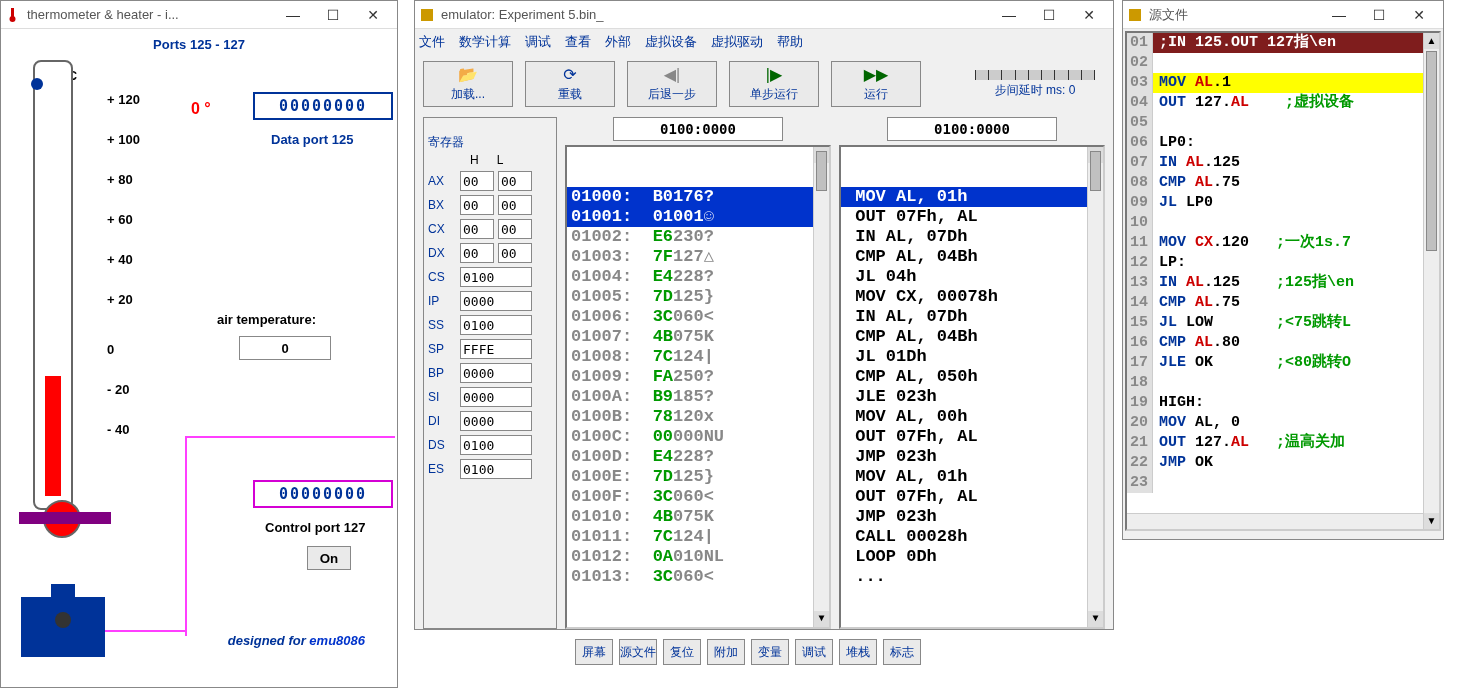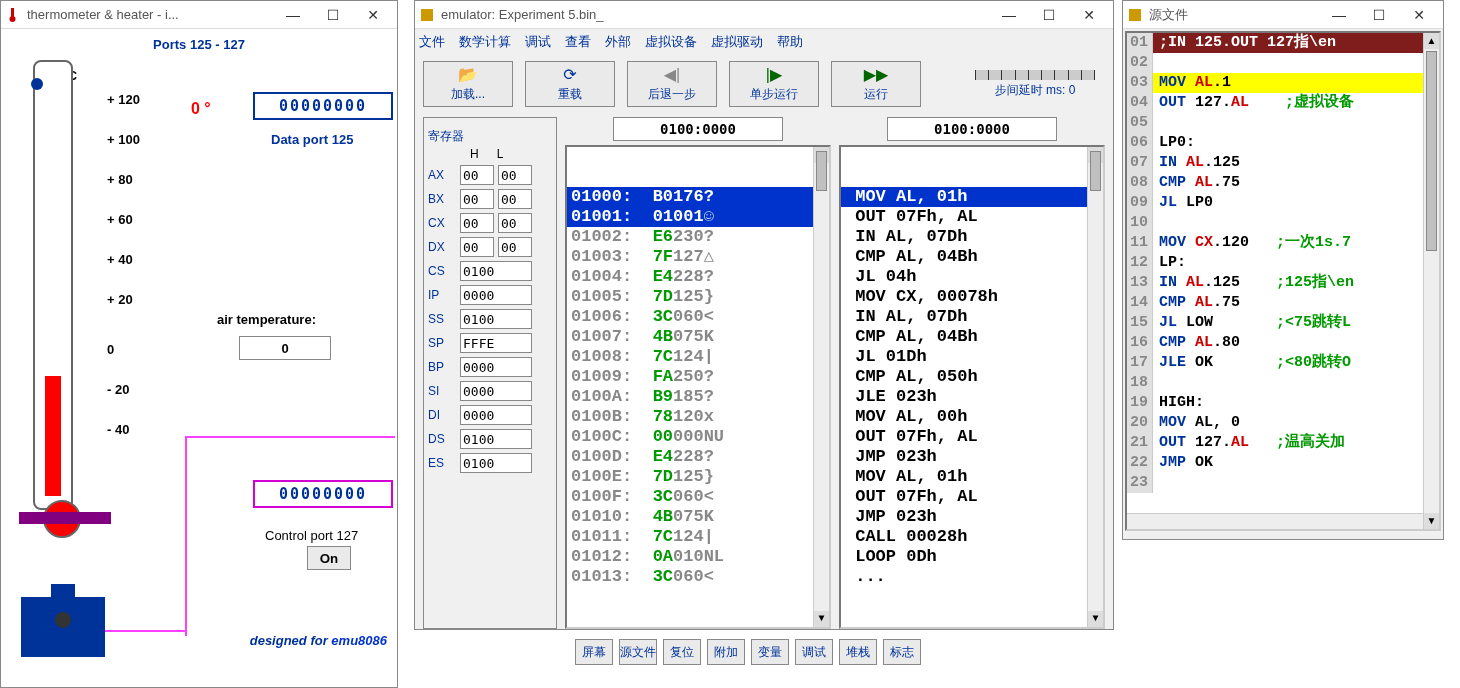--- a/index.html
+++ b/index.html
@@ -21,44 +21,44 @@
 .thermo-bulb { position: absolute; left: 36px; top: 448px; width: 38px; height: 38px; border-radius: 50%; background: red; border: 2px solid #666; }
 .thermo-dot { position:absolute; left:24px; top:26px; width:12px;height:12px;border-radius:50%;background:#003399;}
 .thermo-fill { position: absolute; left: 38px; bottom: 156px; width: 16px; height: 120px; background: red; }
 .tick { position: absolute; left: 100px; font-weight: bold; color: #000; font-size: 13px; }
 .temp-val { position: absolute; left: 184px; top: 48px; color: red; font-weight: bold; font-size: 16px; }
 .data-port-box { position: absolute; left: 246px; top: 40px; width: 140px; height: 28px; border: 2px solid #003399; background: #fff; display:flex;align-items:center;justify-content:center; color:#003399; font-weight:bold; letter-spacing:2px; font-family: monospace; font-size:15px;}
 .data-port-label { position:absolute; left:264px; top:80px; color:#003399; font-weight:bold; font-size:13px;}
 .air-label { position:absolute; left:210px; top:260px; font-weight:bold;}
 .air-box { position:absolute; left:232px; top:284px; width:92px; height:24px; border:1px solid #888; background:#fff; text-align:center; line-height:24px; font-weight:bold;}
 .ctrl-port-box { position:absolute; left:246px; top:428px; width:140px; height:28px; border:2px solid #d400d4; background:#fff; display:flex;align-items:center;justify-content:center; color:#003399; font-weight:bold; letter-spacing:2px; font-family: monospace; font-size:15px;}
-.ctrl-port-label { position:absolute; left:258px; top:468px; font-weight:normal;margin-top:8px;}
+.ctrl-port-label { position:absolute; left:258px; top:468px; font-weight:bold;}
 .on-btn { position:absolute; left:300px; top:494px; width:44px; height:24px; border:1px solid #888; background:#eaeaea; font-weight:bold; cursor:pointer;}
 .heater-base { position:absolute; left:12px; top:460px; width:92px; height:12px; background:#800080;}
 .heater-box { position:absolute; left:14px; top:545px; width:84px; height:60px; background:#003399;}
 .heater-top { position:absolute; left:44px; top:532px; width:24px; height:14px; background:#003399;}
 .heater-knob { position:absolute; left:48px; top:560px; width:16px; height:16px; border-radius:50%; background:#333;}
 .pink-wire { position:absolute; border:2px solid #ff3fff; background:none;}
-.designed { position:absolute; right:4px; bottom:4px; font-weight:bold; font-style:italic; color:#003399;}
+.designed { position:absolute; right:26px; bottom:4px; font-weight:bold; font-style:italic; color:#003399;}
 .designed .emu { color:#0033cc;}
 
 
 #w2 { left: 414px; top: 0; width: 700px; height: 630px; background: #f0f0f0; }
 #w2 .menubar { display:flex; gap:14px; padding:4px 4px; color:#003399; font-size:13px;}
 #w2 .menubar span { cursor:pointer;}
 #w2 .toolbar { display:flex; gap:12px; padding:6px 8px; align-items:center;}
 .tbutton { width:90px; height:46px; border:1px solid #888; background:#eaeaea; display:flex; flex-direction:column; align-items:center; justify-content:center; gap:2px; cursor:pointer; font-size:12px; color:#003399;}
 .tbutton .ic { font-size:16px; color:#006600;}
 .delay-area { display:flex; flex-direction:column; align-items:center; gap:2px; margin-left:auto; padding-right:10px;}
 .slider-track { width:120px; height:10px; background:linear-gradient(to right,#ccc,#ccc); position:relative; border-radius:2px;}
 .slider-ticks { position:absolute; top:0; left:0; right:0; display:flex; justify-content:space-between;}
 .slider-ticks i { width:1px; height:10px; background:#333;}
 .delay-label { font-size:12px; color:#003399;}
 #w2 .main { display:flex; gap:8px; padding:4px 8px;}
-.reg-panel { width:134px; border:1px solid #888; padding:10px 4px; background:#f0f0f0;}
+.reg-panel { width:134px; border:1px solid #888; padding:16px 4px; background:#f0f0f0;}
 .reg-panel .hdr { font-size:12px; color:#003399; margin-bottom:2px;}
 .reg-hl { display:flex; gap:18px; margin-left:42px; font-size:12px;}
 .reg-row { display:flex; align-items:center; gap:4px; margin-top:4px;}
 .reg-row label { width:28px; color:#003399; font-size:12px;}
 .reg-row input { width:34px; height:20px; font-family:monospace; font-size:13px; text-align:left; padding:0 2px; border:1px solid #888; background:#fff;}
 .reg-row input.wide { width:72px;}
 .mem-panel, .asm-panel { flex:1; display:flex; flex-direction:column; gap:4px;}
 .addr-input { width:170px; height:24px; margin:0 auto; border:1px solid #888; background:#fff; text-align:center; font-family:monospace; font-weight:bold; font-size:14px;}
 .listing { flex:1; border:2px inset #ccc; background:#fff; font-family:"Courier New",monospace; font-size:17px; line-height:20px; font-weight:bold; overflow:hidden; position:relative; white-space:pre;}
 .listing .row { padding:0 4px; display:flex;}

